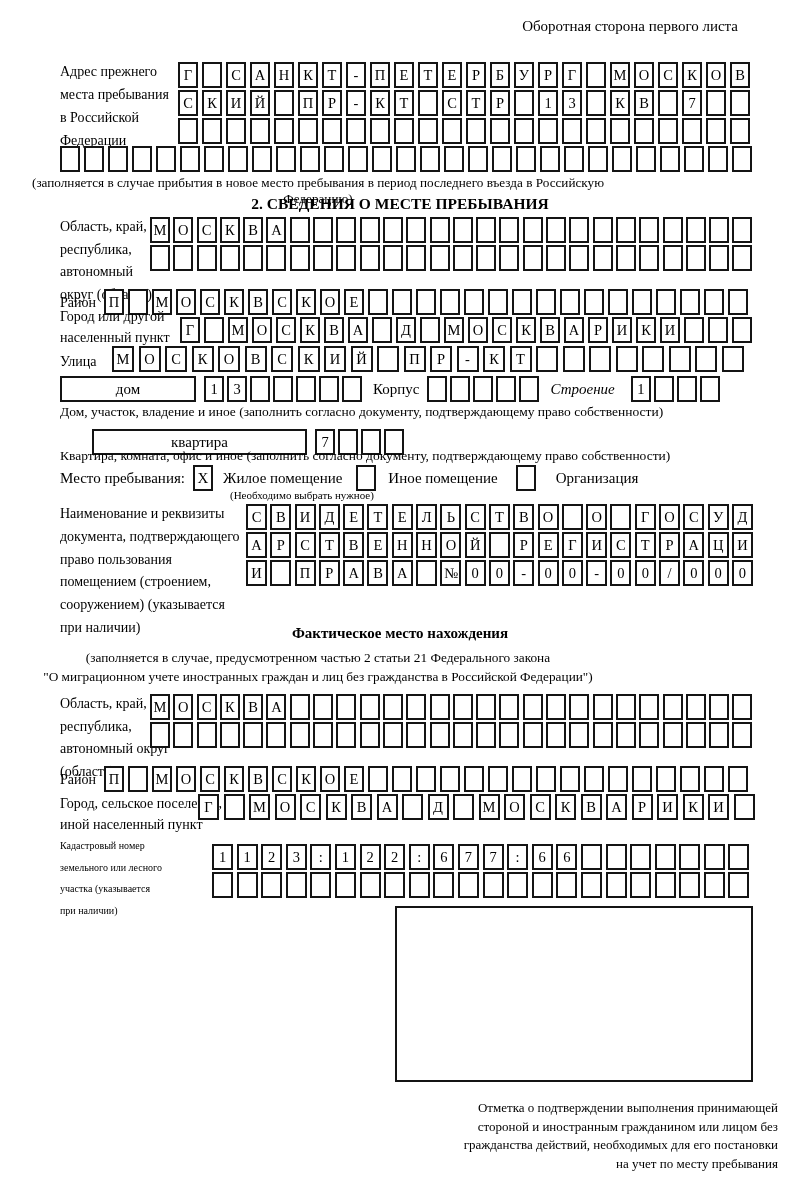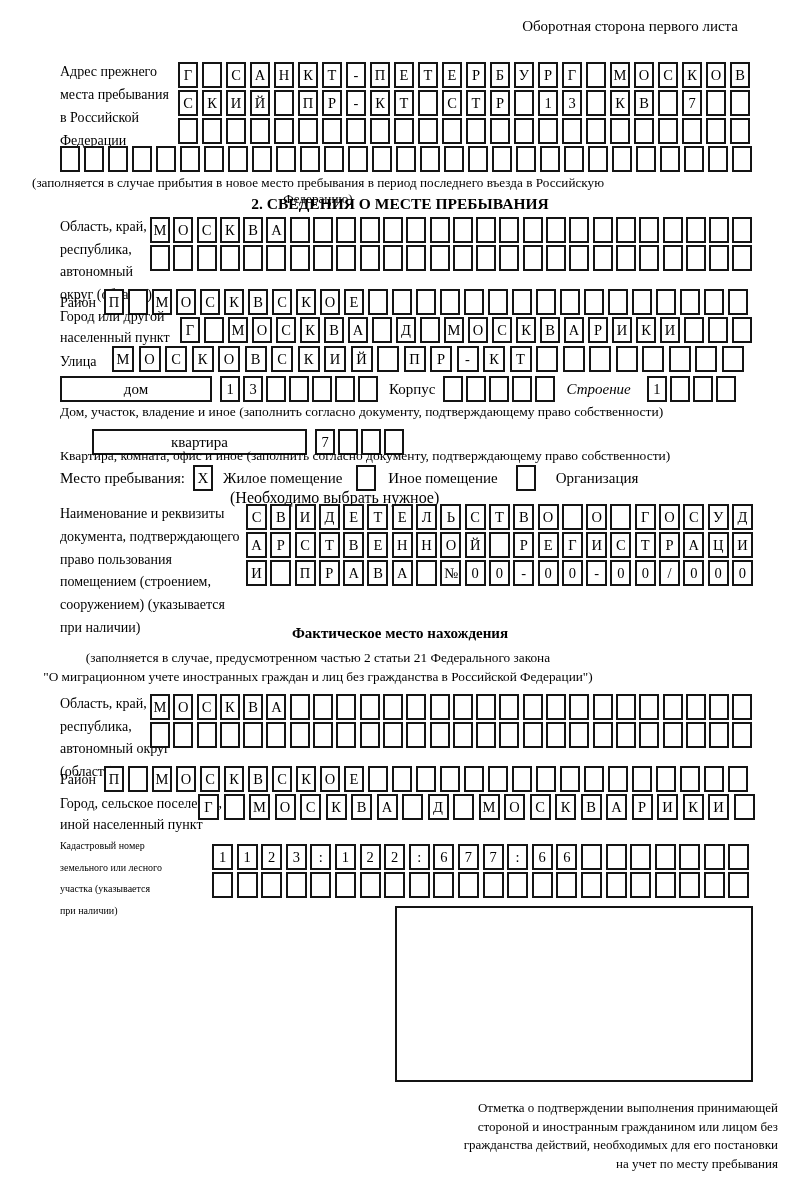--- a/index.html
+++ b/index.html
@@ -299,21 +299,21 @@
       <span class="cell"></span>
       <span class="cell"></span>
       <span class="cell"></span>
       <span class="cell"></span>
       <span class="cell"></span>
       <span class="cell"></span>
       <span class="cell"></span>
     </div>
 
   <div class="inline-row" style="left:60px;top:376px;">
-    <div class="wbox" style="width:152px;margin-right:8px;">дом</div>
+    <div class="wbox" style="width:136px;margin-right:8px;">дом</div>
     <div class="cells r-small" style="position:static;margin-right:8px;">
         <span class="cell">1</span>
         <span class="cell">3</span>
         <span class="cell"></span>
         <span class="cell"></span>
         <span class="cell"></span>
         <span class="cell"></span>
         <span class="cell"></span>
       </div>
     <span style="margin-right:8px;">Корпус</span>
@@ -347,21 +347,21 @@
 
   <div class="inline-row" style="left:60px;top:465px;">
     <span>Место пребывания:</span>
     <span class="chk" style="margin:0 10px 0 8px;">X</span>
     <span>Жилое помещение</span>
     <span class="chk" style="margin:0 12px 0 14px;"></span>
     <span>Иное помещение</span>
     <span class="chk" style="margin:0 20px 0 18px;"></span>
     <span>Организация</span>
   </div>
-  <div class="abs" style="left:230px;top:489px;font-size:16px;">(Необходимо выбрать нужное)</div>
+  <div class="abs" style="left:230px;top:489px;font-size:11px;">(Необходимо выбрать нужное)</div>
 
   <div class="lbl pre" style="top:503px;line-height:22.8px;">Наименование и реквизиты
 документа, подтверждающего
 право пользования
 помещением (строением,
 сооружением) (указывается
 при наличии)</div>
   <div class="cells r-doc" style="left:246px;top:504px;">
       <span class="cell">С</span>
       <span class="cell">В</span>

